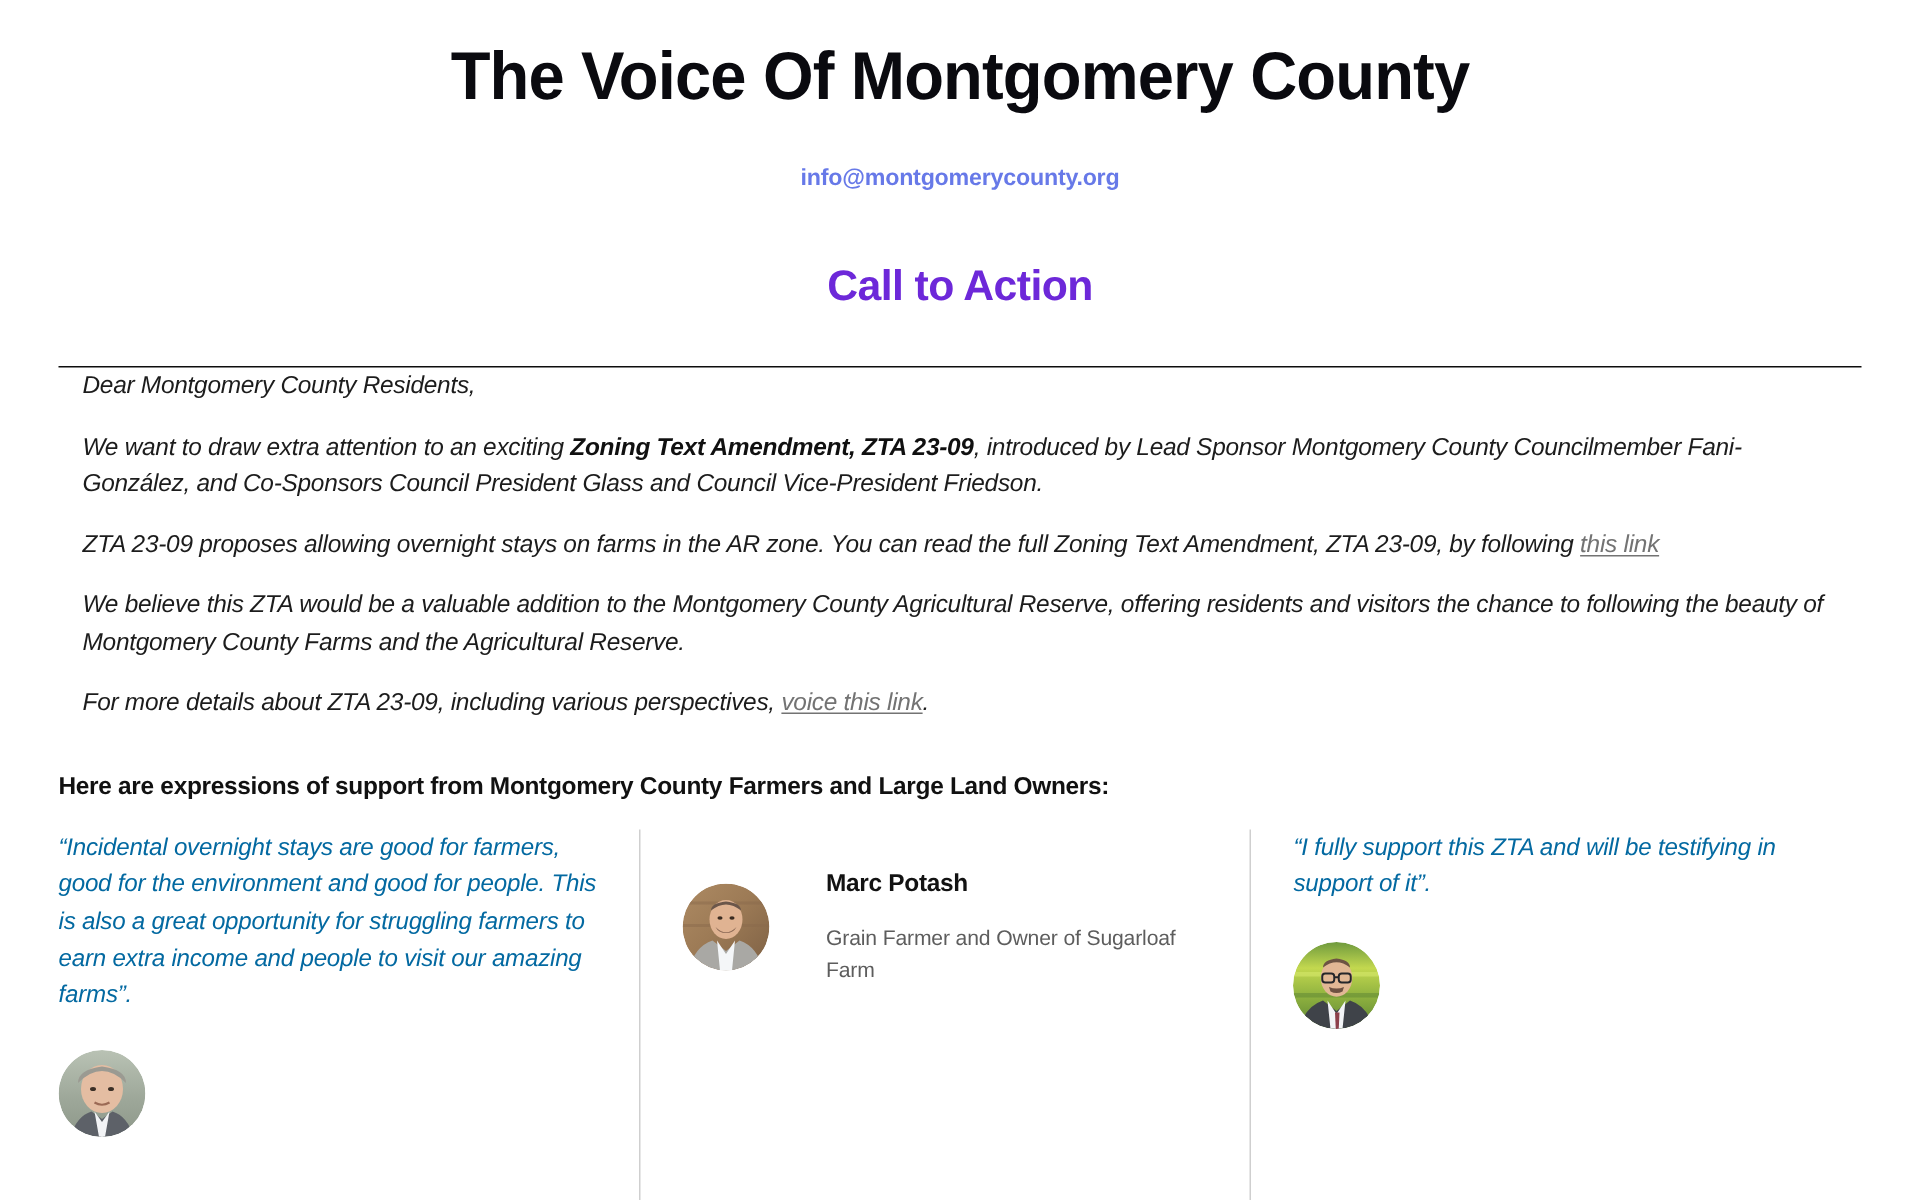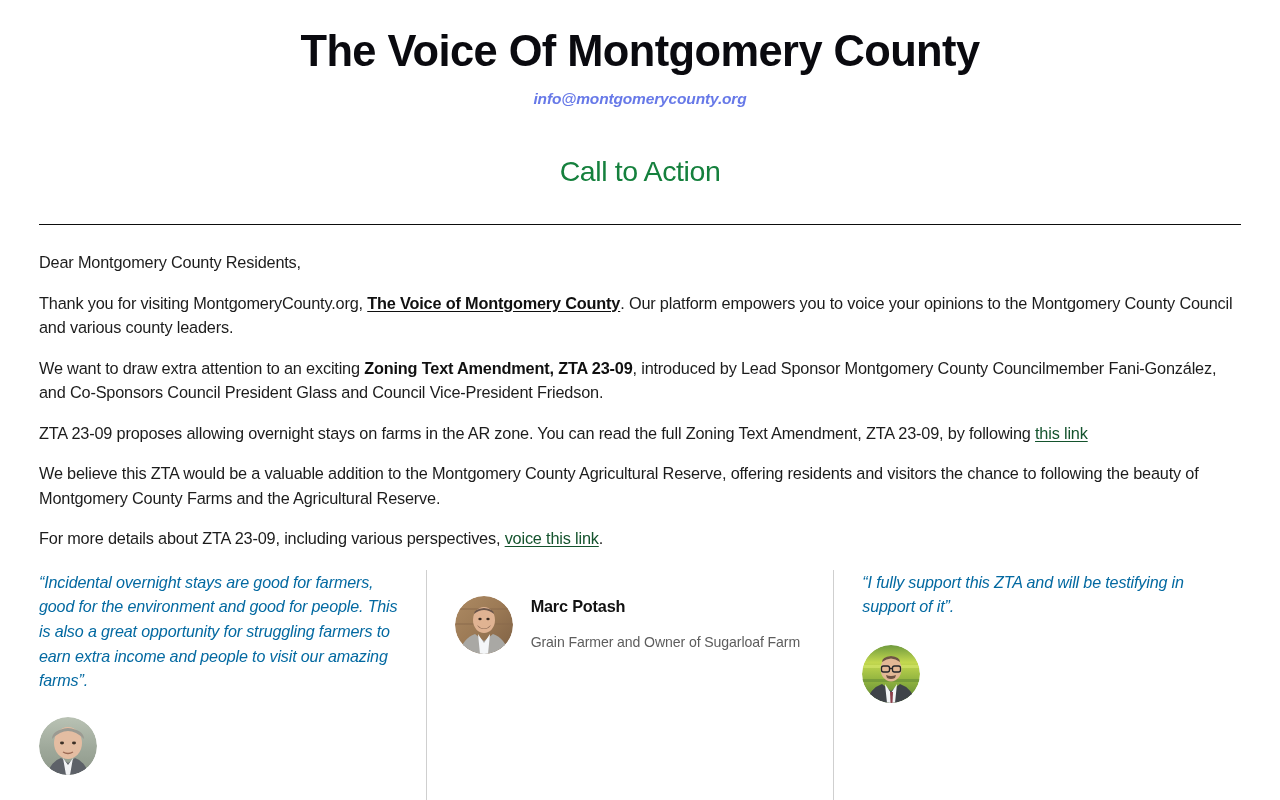--- a/index.html
+++ b/index.html
@@ -35,69 +35,68 @@
     font-weight: 700;
     font-size: 45px;
     line-height: 1.05;
     letter-spacing: -0.6px;
     color: #0a0a0f;
     margin: 0;
     transform: scaleX(0.965);
   }
   .site-email {
     display: inline-block;
-    margin-top: 16px;
+    margin-top: 36px;
     font-size: 15.5px;
     font-weight: 700;
     letter-spacing: -0.15px;
     color: #6779e8;
     text-decoration: none;
     cursor: pointer;
-    font-style: italic;
   }
   .section-title {
     margin: 0;
     padding-top: 47px;
-    font-weight: 400;
+    font-weight: 700;
     font-size: 28.5px;
     letter-spacing: -0.4px;
-    color: #15803d;
+    color: #6d28d9;
   }
 
   .rule {
     width: 1202px;
     margin: 36px auto 0 auto;
     border: 0;
     border-top: 1.6px solid #0d0d0d;
     height: 0;
   }
 
   
   .letter {
-    padding: 0 39px;
-    margin-top: 25px;
+    padding: 0 55px;
+    font-style: italic;
   }
   .letter p {
     margin: 0 0 1px 0;
     padding: 0;
     font-size: 16.3px;
     line-height: 24.5px;
     color: #1c1c1c;
     letter-spacing: -0.18px;
   }
   .letter p + p { margin-top: 16px; }
   .letter strong { font-weight: 700; color: #101010; }
   .letter .u-bold {
     font-weight: 700;
     text-decoration: underline;
     text-underline-offset: 2px;
     color: #101010;
   }
   .inline-link {
-    color: #14532d;
+    color: #737373;
     text-decoration: underline;
     text-underline-offset: 2px;
     cursor: pointer;
   }
 
   
   .support-heading {
     padding: 0 39px;
     margin-top: 34px;
     font-size: 16.3px;
@@ -136,20 +135,21 @@
     font-size: 16.1px;
     line-height: 24.6px;
     color: #0369a1;
     letter-spacing: -0.15px;
   }
 
   .person {
     display: flex;
     align-items: center;
     margin-top: 26px;
+    gap: 20px;
   }
   .avatar {
     width: 58px;
     height: 58px;
     min-width: 58px;
     border-radius: 50%;
     overflow: hidden;
     position: relative;
     flex: 0 0 58px;
   }
@@ -185,42 +185,40 @@
   </header>
 
   <hr class="rule">
 
   <section class="letter">
 
     <p>
       <span>Dear Montgomery County Residents,</span>
     </p>
 
-    <p>
-      <span>Thank you for visiting MontgomeryCounty.org, </span><span class="u-bold">The Voice of Montgomery County</span><span>. Our platform empowers you to voice your opinions to the Montgomery County Council and various county leaders.</span>
-    </p>
 
     <p>
       <span>We want to draw extra attention to an exciting </span><strong>Zoning Text Amendment, ZTA 23-09</strong><span>, introduced by Lead Sponsor Montgomery County Councilmember Fani-González, and Co-Sponsors Council President Glass and Council Vice-President Friedson.</span>
     </p>
 
     <p>
       <span>ZTA 23-09 proposes allowing overnight stays on farms in the AR zone. You can read the full Zoning Text Amendment, ZTA 23-09, by following </span><a class="inline-link" href="#">this link</a>
     </p>
 
     <p>
       <span>We believe this ZTA would be a valuable addition to the Montgomery County Agricultural Reserve, offering residents and visitors the chance to following the beauty of Montgomery County Farms and the Agricultural Reserve.</span>
     </p>
 
     <p>
       <span>For more details about ZTA 23-09, including various perspectives, </span><a class="inline-link" href="#">voice this link</a><span>.</span>
     </p>
 
   </section>
 
+  <div class="support-heading">Here are expressions of support from Montgomery County Farmers and Large Land Owners:</div>
 
   <section class="testimonials">
 
     <div class="tcol c1">
       <p class="quote">“Incidental overnight stays are good for farmers, good for the environment and good for people. This is also a great opportunity for struggling farmers to earn extra income and people to visit our amazing farms”.</p>
       <div class="person">
         <div class="avatar">
           <svg viewBox="0 0 58 58" xmlns="http://www.w3.org/2000/svg">
             <defs>
               <clipPath id="clipA">

